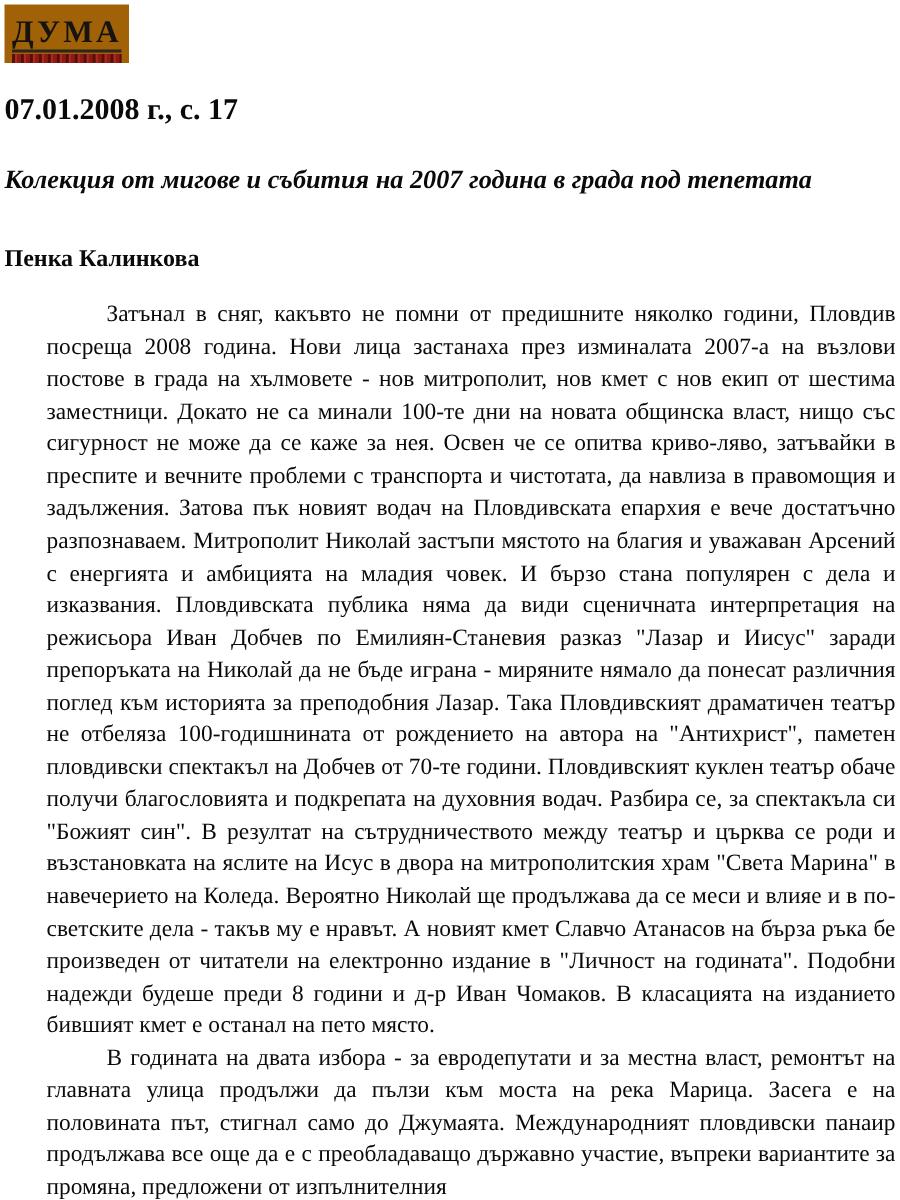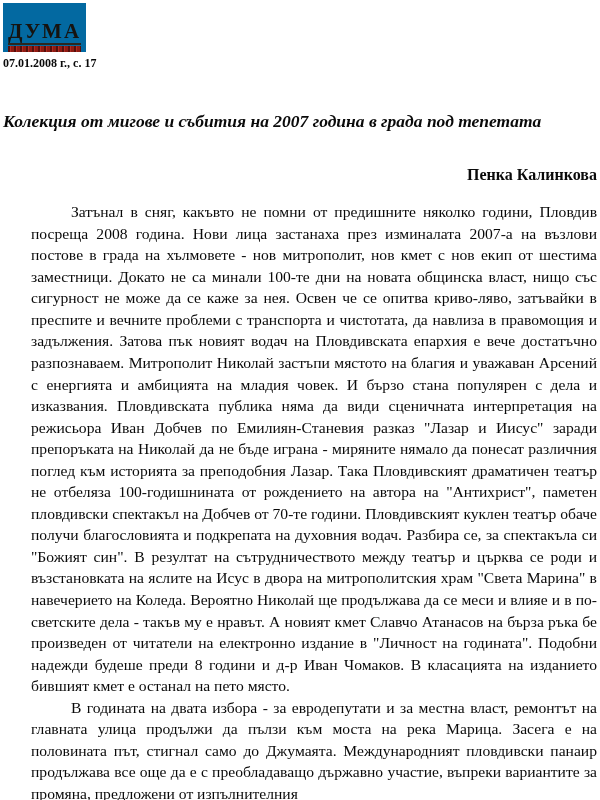--- a/index.html
+++ b/index.html
@@ -13,22 +13,22 @@
   }
   .page {
     width: 600px;
     height: 800px;
     padding: 2px 3px 0 3px;
     overflow: hidden;
   }
   .masthead { margin-top: 1px; }
   .logo-box {
     display: inline-block;
-    background: #0369a1;
-    padding: 18px 5px 0 5px;
+    background: #a16207;
+    padding: 8px 5px 0 5px;
     line-height: 1;
   }
   .logo-text {
     display: inline-block;
     font-weight: bold;
     font-size: 21px;
     letter-spacing: 2px;
     color: #161310;
     border-bottom: 2px solid #2a2620;
     padding-bottom: 1px;
@@ -38,42 +38,41 @@
     margin-top: 1px;
     height: 6px;
     background:
       repeating-linear-gradient(90deg,
         rgba(40,5,5,0.55) 0 2px,
         rgba(205,60,50,0.5) 2px 3px,
         transparent 3px 6px),
       #8e1b12;
   }
   .dateline {
-    margin-top: 4px;
+    margin-top: 20px;
     font-weight: bold;
-    font-size: 12px;
+    font-size: 20px;
   }
   .headline {
     margin-top: 21px;
     font-weight: bold;
     font-size: 17.5px;
   }
   .subtitle {
-    margin-top: 37px;
+    margin-top: 21px;
     font-weight: bold;
     font-style: italic;
     font-size: 17.5px;
     text-align: justify;
     line-height: 1.55;
   }
   .author {
     margin-top: 31px;
     font-weight: bold;
     font-size: 16px;
-    text-align: right;
   }
   .body-text { margin-top: 17px; }
   .body-text p {
     font-size: 15.6px;
     line-height: 21.55px;
     text-align: justify;
     text-indent: 40px;
     margin-left: 28px;
   }
 </style>

